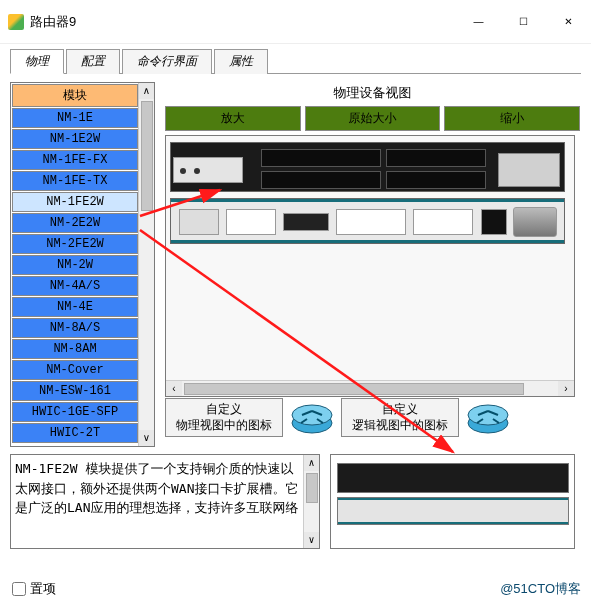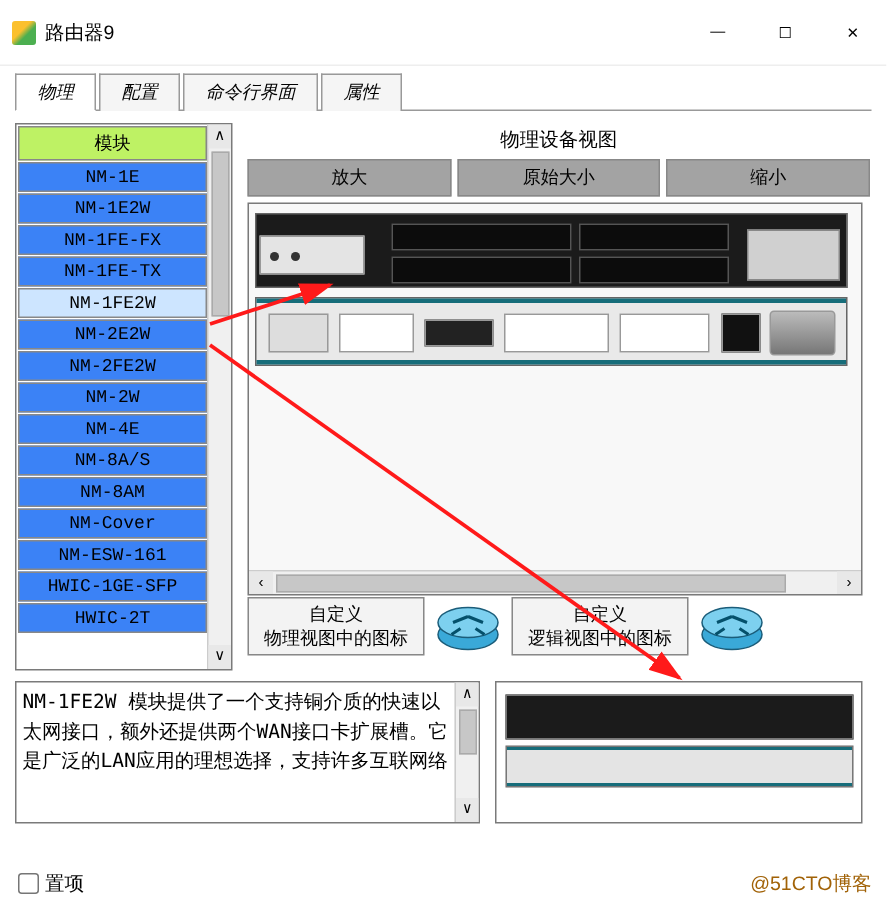--- a/index.html
+++ b/index.html
@@ -79,21 +79,21 @@
   .modlist::-webkit-scrollbar { width:0; }
   .modlist-item {
     border: 1px solid #888;
     margin: 1px;
     text-align: center;
     font-family: "Courier New", monospace;
     font-size: 12px;
     padding: 2px 0;
     background: #3b82f6;
   }
-  .modlist-item.header { font-family: "SimSun"; background:#bef264; }
+  .modlist-item.header { font-family: "SimSun"; background:#fdba74; }
   .modlist-item.selected { background:#cde5ff; }
   .scrollbar-v {
     position: absolute;
     right: 0; top: 0;
     width: 16px; height: 100%;
     background: #f0f0f0;
     border-left: 1px solid #ccc;
   }
   .scrollbar-v .up, .scrollbar-v .down {
     height: 16px; text-align: center; font-size:10px; line-height:16px;
@@ -130,21 +130,21 @@
     padding: 2px 0 4px 0;
   }
   .zoombar {
     display: flex;
     gap: 4px;
     margin-bottom: 4px;
   }
   .zoombtn {
     flex: 1;
     border: 1px solid #888;
-    background: #a3a3a3;
+    background: #4d7c0f;
     text-align: center;
     padding: 3px 0;
     font-size: 12px;
   }
   .device-area {
     width: 410px; height: 262px;
     border: 1px solid #7a7a7a;
     background: #f8f8f8;
     position: relative;
     overflow: hidden;
@@ -229,21 +229,21 @@
     pointer-events:none;}
   
   .footer{
     position:absolute; left:12px; bottom:6px;
     display:flex; align-items:center; gap:4px;
     font-size:13px;
   }
   .footer input{width:14px;height:14px;}
   .watermark{
     position:absolute; right:10px; bottom:6px;
-    color:#a16207; font-size:13px;
+    color:#0c4a6e; font-size:13px;
   }
 </style>
 </head>
 <body>
 
 <div class="titlebar">
   <div class="icon"></div>
   <div class="title">路由器9</div>
   <div class="winbtns">
     <div class="winbtn">—</div>
@@ -265,20 +265,21 @@
     <div class="modlist">
       <div class="modlist-item header">模块</div>
       <div class="modlist-item">NM-1E</div>
       <div class="modlist-item">NM-1E2W</div>
       <div class="modlist-item">NM-1FE-FX</div>
       <div class="modlist-item">NM-1FE-TX</div>
       <div class="modlist-item selected">NM-1FE2W</div>
       <div class="modlist-item">NM-2E2W</div>
       <div class="modlist-item">NM-2FE2W</div>
       <div class="modlist-item">NM-2W</div>
+      <div class="modlist-item">NM-4A/S</div>
       <div class="modlist-item">NM-4E</div>
       <div class="modlist-item">NM-8A/S</div>
       <div class="modlist-item">NM-8AM</div>
       <div class="modlist-item">NM-Cover</div>
       <div class="modlist-item">NM-ESW-161</div>
       <div class="modlist-item">HWIC-1GE-SFP</div>
       <div class="modlist-item">HWIC-2T</div>
     </div>
     <div class="scrollbar-v">
       <div class="up">∧</div>

